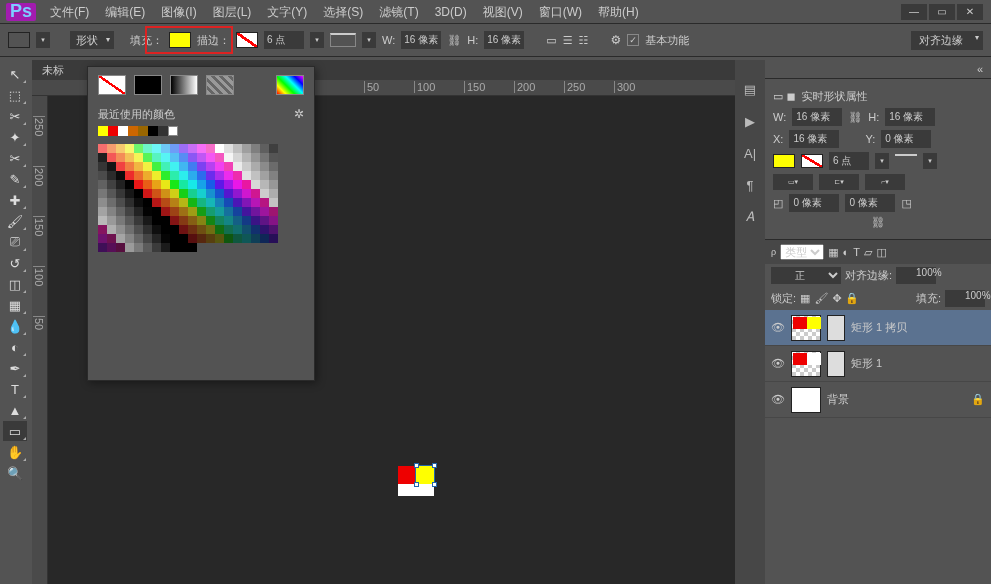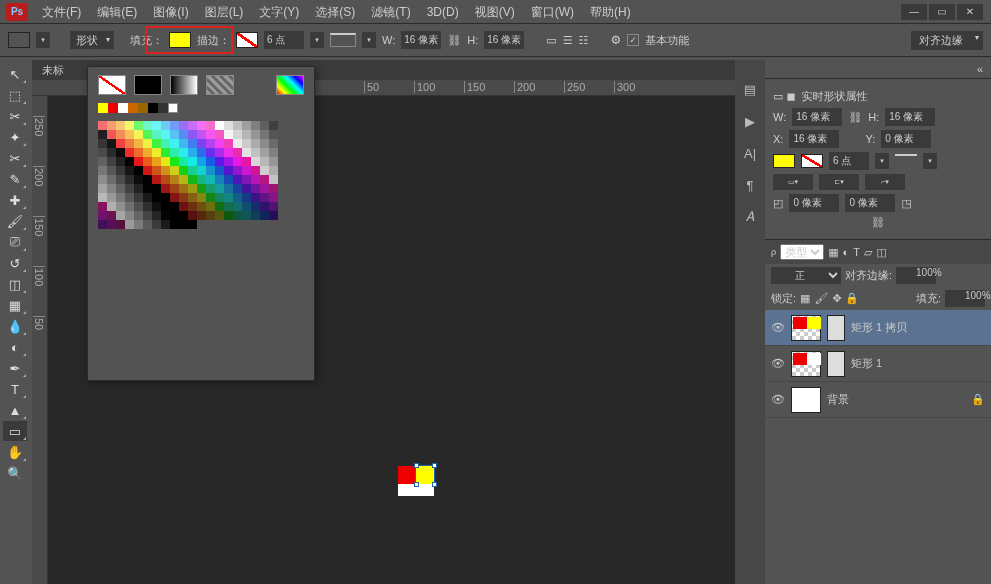--- a/index.html
+++ b/index.html
@@ -1,18 +1,18 @@
 <!DOCTYPE html>
 <html><head>
 <meta charset="utf-8">
 <style>
 *{box-sizing:border-box;margin:0;padding:0;font-family:"Microsoft YaHei",sans-serif;font-size:11px;color:#ccc;user-select:none}
 body{background:#535353;width:991px;height:584px;overflow:hidden;position:relative}
 .titlebar{height:24px;background:#535353;display:flex;align-items:center;border-bottom:1px solid #2a2a2a}
-.ps-logo{width:22px;height:18px;background:#b91c1c;color:#7dcdff;font-weight:bold;font-size:10px;display:flex;align-items:center;justify-content:center;margin:0 6px;border-radius:2px}
+.ps-logo{width:30px;height:18px;background:#a21caf;color:#7dcdff;font-weight:bold;font-size:18px;display:flex;align-items:center;justify-content:center;margin:0 6px;border-radius:2px}
 .menu-item{padding:0 8px;line-height:24px;font-size:12px}
 .win-controls{margin-left:auto;display:flex;gap:2px;padding-right:8px}
 .win-btn{width:26px;height:16px;background:#3a3a3a;display:flex;align-items:center;justify-content:center;font-size:10px}
 .options-bar{height:33px;background:#535353;display:flex;align-items:center;padding:0 8px;gap:6px;border-bottom:1px solid #2a2a2a;position:relative}
 .opt-swatch{width:22px;height:16px;border:1px solid #222}
 .opt-dd{width:14px;height:16px;background:#3a3a3a;display:flex;align-items:center;justify-content:center;font-size:7px}
 .opt-label{font-size:11px}
 .opt-select{background:#3a3a3a;padding:1px 16px 1px 6px;height:18px;line-height:16px;position:relative}
 .opt-select:after{content:"▾";position:absolute;right:4px;top:1px;font-size:8px}
 .opt-num{background:#3a3a3a;width:40px;height:18px;padding:0 3px;line-height:18px;font-size:10px}
@@ -187,20 +187,24 @@
 </div>
 
 <div class="color-picker">
   <div class="cp-tabs">
     <div class="cp-tab none"></div>
     <div class="cp-tab solid"></div>
     <div class="cp-tab grad"></div>
     <div class="cp-tab patt"></div>
     <div style="flex:1"></div>
     <div class="cp-tab picker"></div>
+  </div>
+  <div class="cp-section-label">
+    <span>最近使用的颜色</span>
+    <span class="gear">✲</span>
   </div>
   <div class="cp-recent">
     <div style="background:#ff0"></div>
       <div style="background:#e00"></div>
       <div style="background:#fff"></div>
     <div style="background:#c60"></div>
       <div style="background:#960"></div>
       <div style="background:#000"></div>
     <div style="background:#333"></div>
       <div style="background:#fff;border:1px solid #888"></div>

